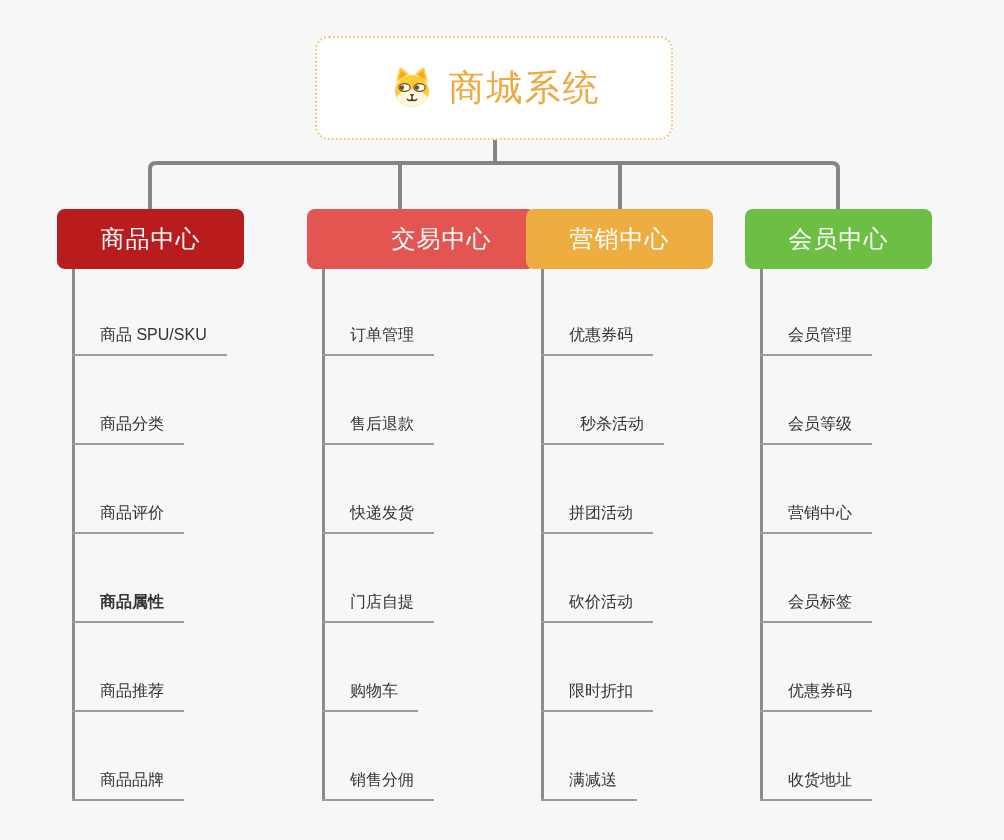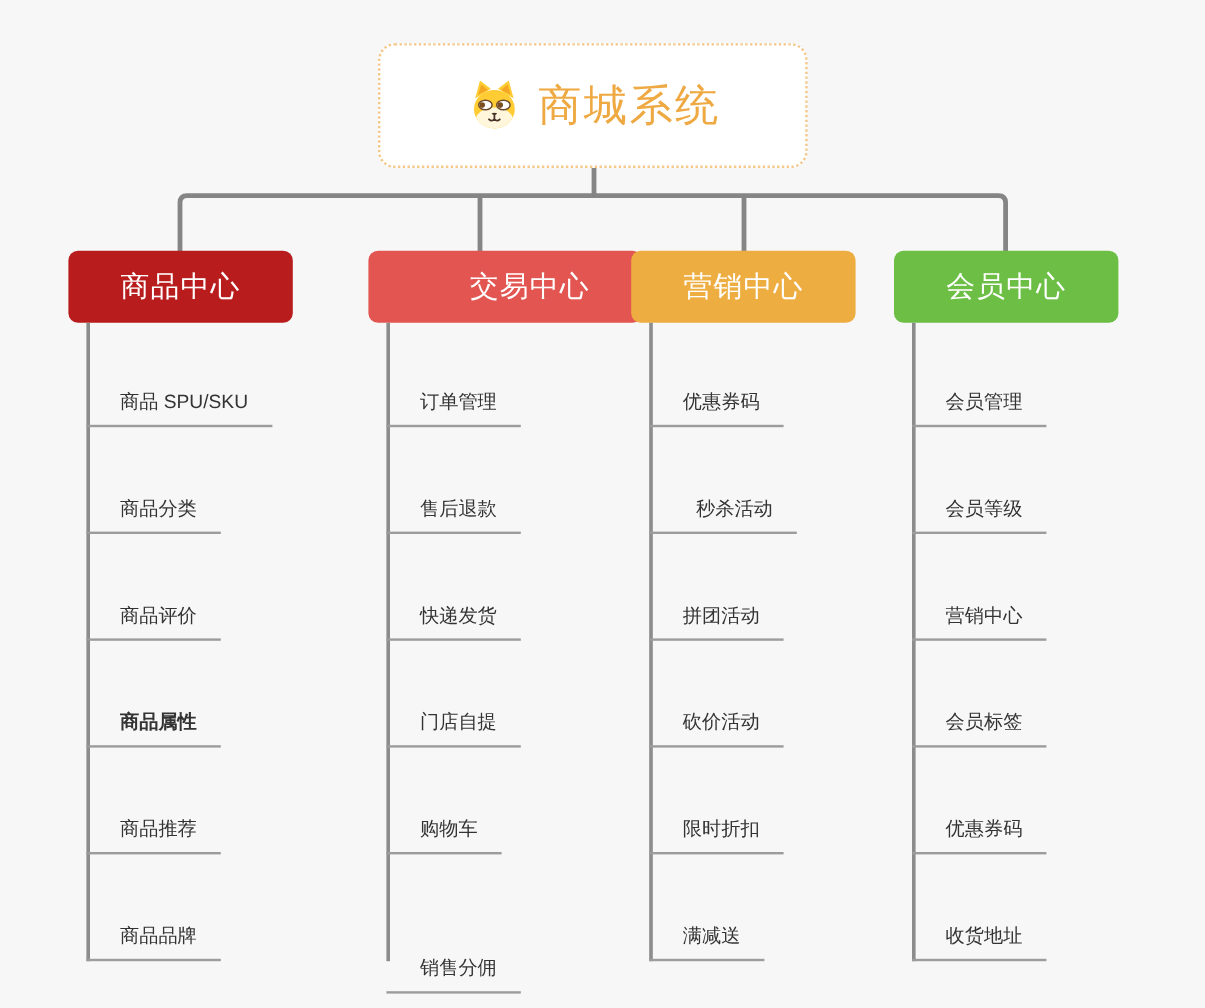--- a/index.html
+++ b/index.html
@@ -126,21 +126,21 @@
       <div class="leaf-node" style="left: 72px; top: 757px; border-bottom-color: rgb(156, 156, 156);">商品品牌</div>
       <div class="branch-node" style="left: 307px; background: rgb(226, 85, 81); padding-left: 41px;">
         <span>交易中心</span>
       </div>
       <div class="trunk-line" style="left: 322px; top: 269px; height: 532px;"></div>
       <div class="leaf-node" style="left: 322px; top: 312px; border-bottom-color: rgb(156, 156, 156);">订单管理</div>
       <div class="leaf-node" style="left: 322px; top: 401px; border-bottom-color: rgb(156, 156, 156);">售后退款</div>
       <div class="leaf-node" style="left: 322px; top: 490px; border-bottom-color: rgb(156, 156, 156);">快递发货</div>
       <div class="leaf-node" style="left: 322px; top: 579px; border-bottom-color: rgb(156, 156, 156);">门店自提</div>
       <div class="leaf-node" style="left: 322px; top: 668px; border-bottom-color: rgb(156, 156, 156);">购物车</div>
-      <div class="leaf-node" style="left: 322px; top: 784px; border-bottom-color: rgb(156, 156, 156);">销售分佣</div>
+      <div class="leaf-node" style="left: 322px; top: 757px; border-bottom-color: rgb(156, 156, 156);">销售分佣</div>
       <div class="branch-node" style="left: 526px; background: rgb(237, 173, 64);">
         <span>营销中心</span>
       </div>
       <div class="trunk-line" style="left: 541px; top: 269px; height: 532px;"></div>
       <div class="leaf-node" style="left: 541px; top: 312px; border-bottom-color: rgb(156, 156, 156);">优惠券码</div>
       <div class="leaf-node" style="left: 541px; top: 401px; border-bottom-color: rgb(156, 156, 156); padding-left: 39px;">秒杀活动</div>
       <div class="leaf-node" style="left: 541px; top: 490px; border-bottom-color: rgb(156, 156, 156);">拼团活动</div>
       <div class="leaf-node" style="left: 541px; top: 579px; border-bottom-color: rgb(156, 156, 156);">砍价活动</div>
       <div class="leaf-node" style="left: 541px; top: 668px; border-bottom-color: rgb(156, 156, 156);">限时折扣</div>
       <div class="leaf-node" style="left: 541px; top: 757px; border-bottom-color: rgb(156, 156, 156);">满减送</div>

